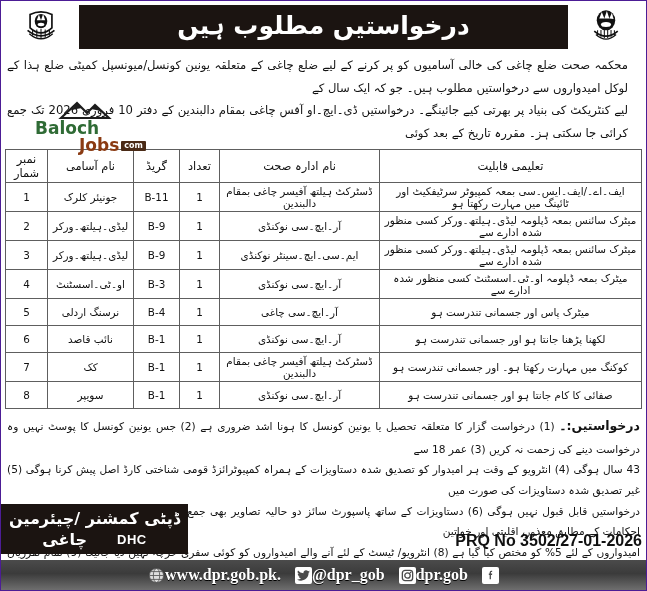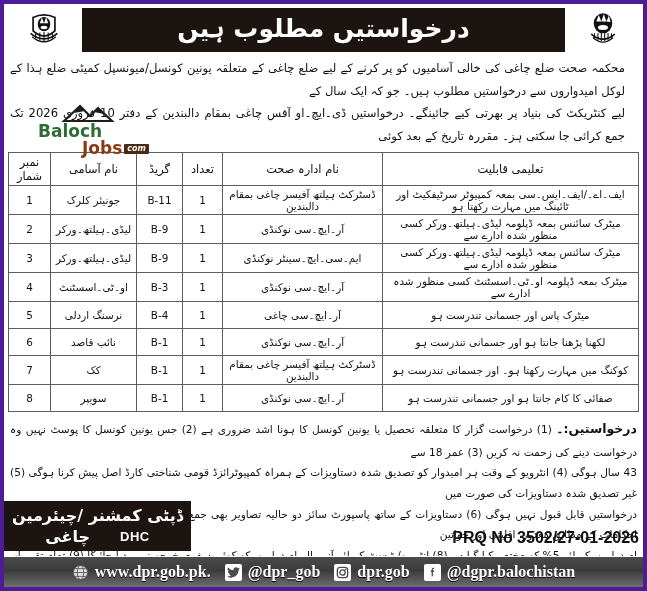--- a/index.html
+++ b/index.html
@@ -12,21 +12,21 @@
     width: 647px; height: 591px;
     font-family: "Liberation Serif", "DejaVu Serif", serif;
     color: #111;
     overflow: hidden;
     position: relative;
   }
   .page {
     width: 647px; height: 591px;
     position: relative;
     background: #fff;
-    border: 4px solid #4c1d95;
+    border: 1px solid #4c1d95;
     padding: 3px 4px 0 4px;
   }
 
   
   .header {
     display: flex;
     align-items: center;
     height: 46px;
     gap: 2px;
   }
@@ -88,21 +88,21 @@
   .watermark .w2row {
     display: flex; align-items: center; gap: 2px; padding-left: 6px;
   }
   .watermark .w2 {
     font-family: "DejaVu Sans", "Liberation Sans", sans-serif;
     font-weight: bold; font-size: 17px; color: #8a3a12; margin-left: 44px;
   }
   .watermark .w3 {
     font-family: "DejaVu Sans", "Liberation Sans", sans-serif;
     font-weight: bold; font-size: 8px; color: #ffffff;
-    background: #4a2a16; padding: 1px 3px 1px 3px; border-radius: 1px; font-style: italic;
+    background: #4a2a16; padding: 1px 3px 1px 3px; border-radius: 1px;
   }
 
   
   table.jobs {
     width: 100%;
     border-collapse: collapse;
     margin-top: 5px;
     direction: rtl;
     table-layout: fixed;
   }
@@ -206,21 +206,21 @@
     background: linear-gradient(180deg,#4b4b4b 0%, #3b3b3b 45%, #6e6e6e 100%);
     display: flex;
     align-items: center;
     justify-content: center;
     gap: 14px;
     direction: ltr;
     padding: 0 8px;
     border-top: 1px solid #fff;
   }
   .footer .item {
-    display: flex; align-items: center; gap: 6px; text-align: right;
+    display: flex; align-items: center;  text-align: right;
   }
   .footer .txt {
     color: #ffffff;
     font-family: "Liberation Serif", "DejaVu Serif", serif;
     font-weight: bold;
     font-size: 16px;
     white-space: nowrap;
     text-shadow: 0 1px 0 #000;
   }
   .ic { width: 17px; height: 17px; display:block; flex:0 0 auto; }
@@ -421,18 +421,17 @@
       </span>
       <span class="txt">dpr.gob</span>
     </div>
 
     <div class="item">
       <span class="ic-box">
         <svg width="13" height="13" viewBox="0 0 24 24">
           <path d="M15.1 8.2h-2.3V6.6c0-.7.5-.9.8-.9h1.4V3.1h-2C12 3.1 10.4 4.8 10.4 7v1.2H8.9v2.8h1.5v7.9h2.4V11h2.1z" fill="#4b4b4b"></path>
         </svg>
       </span>
-      <span class="txt">@dgpr.balochistan</span>
     </div>
 
   </div>
 
 </div>
 
 </body></html>

